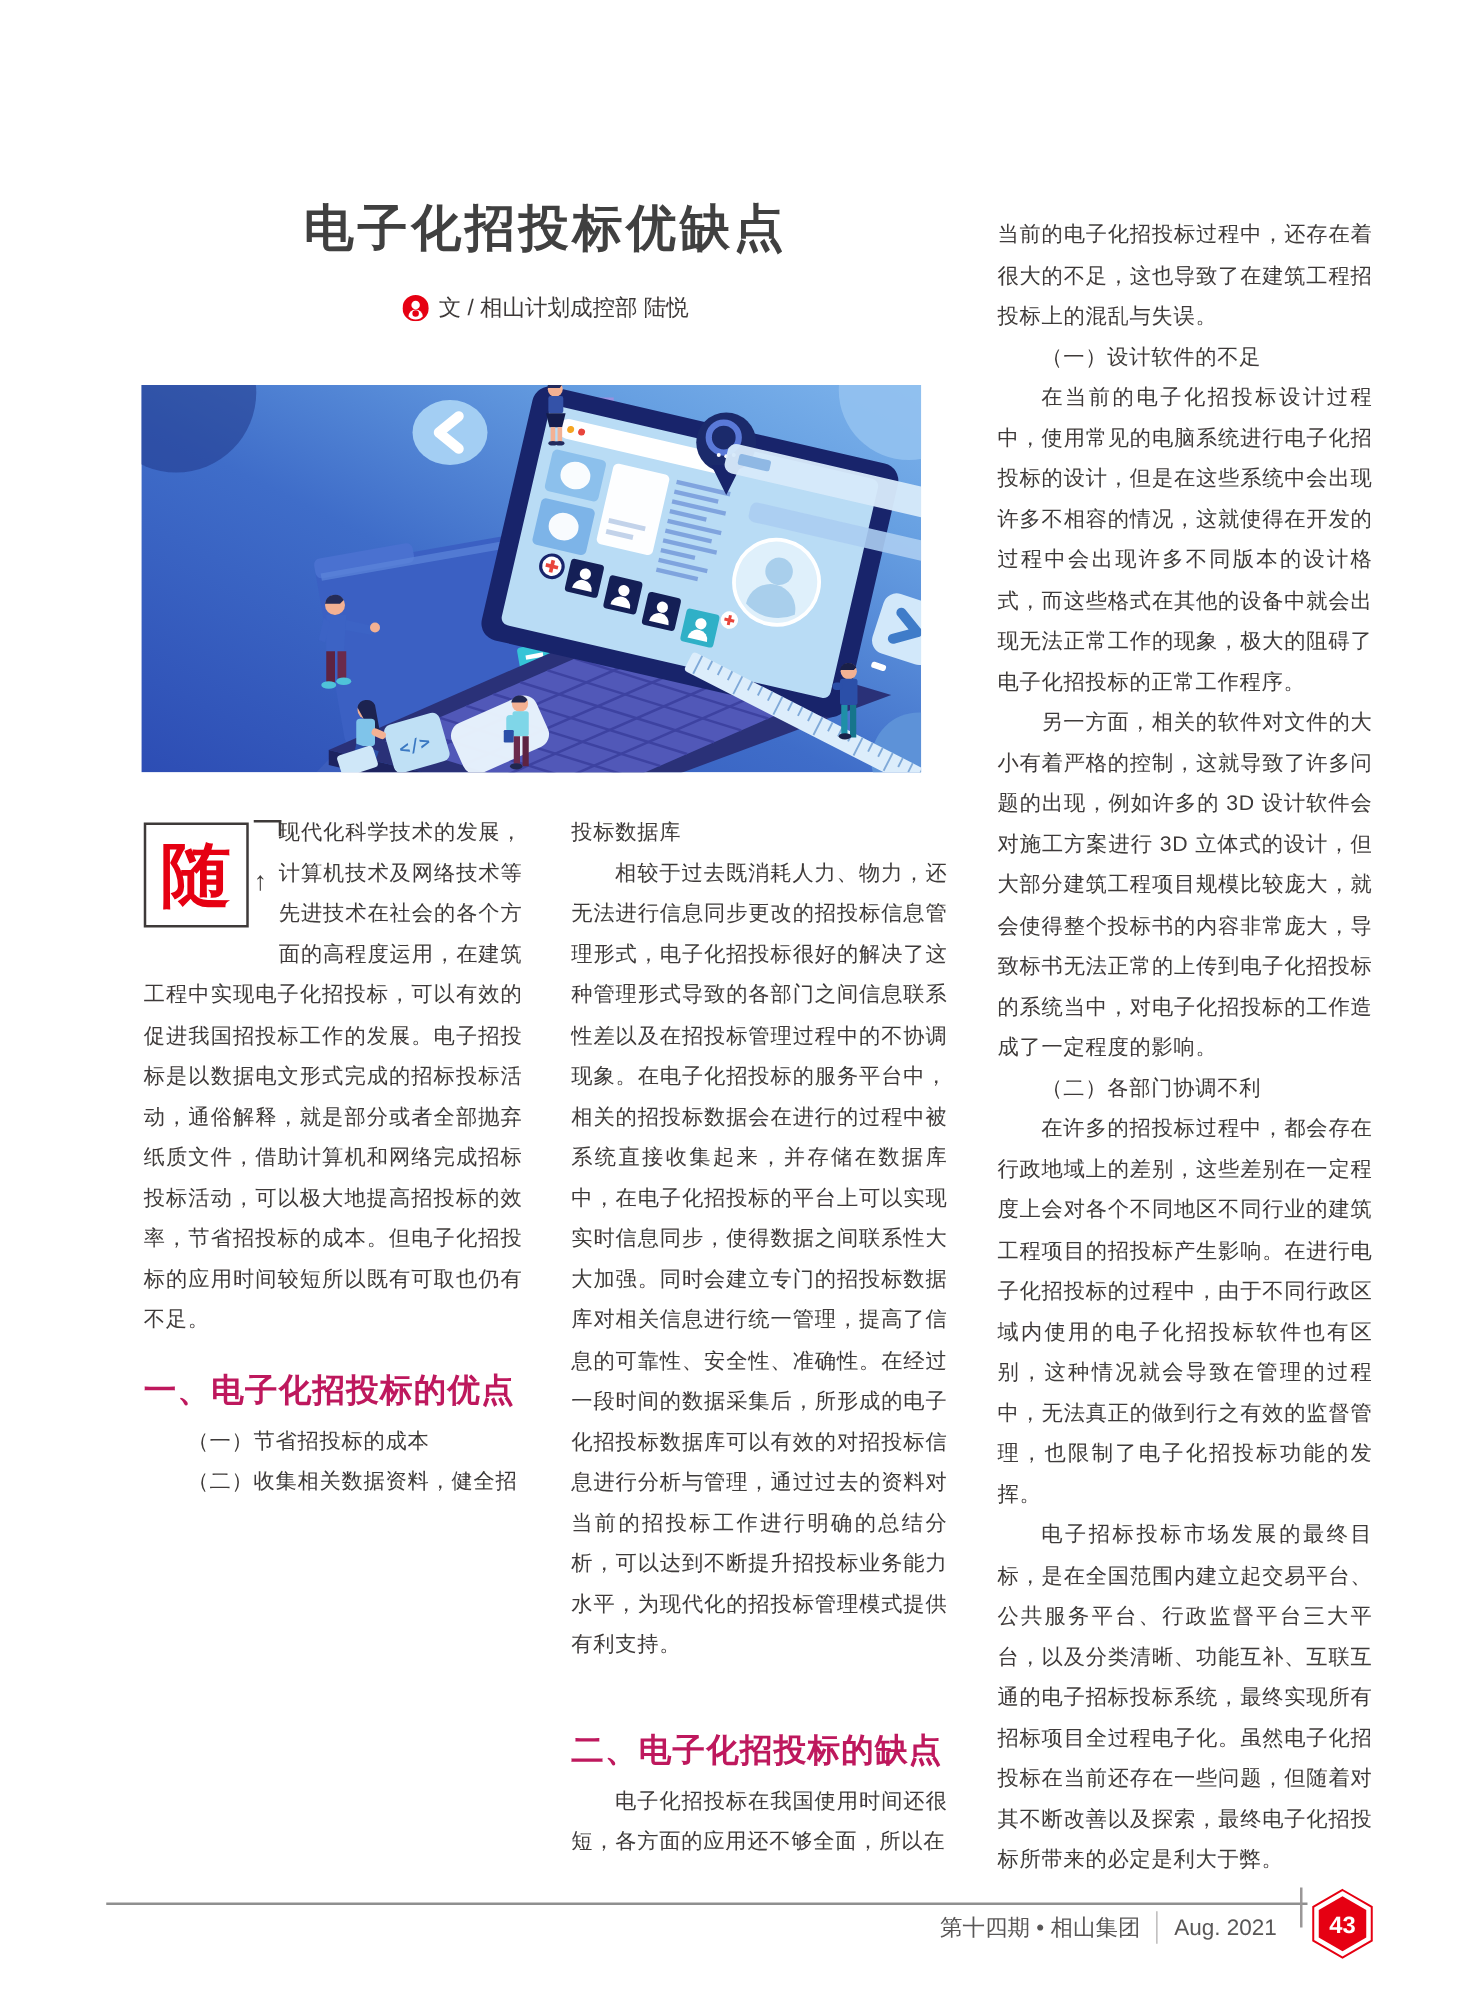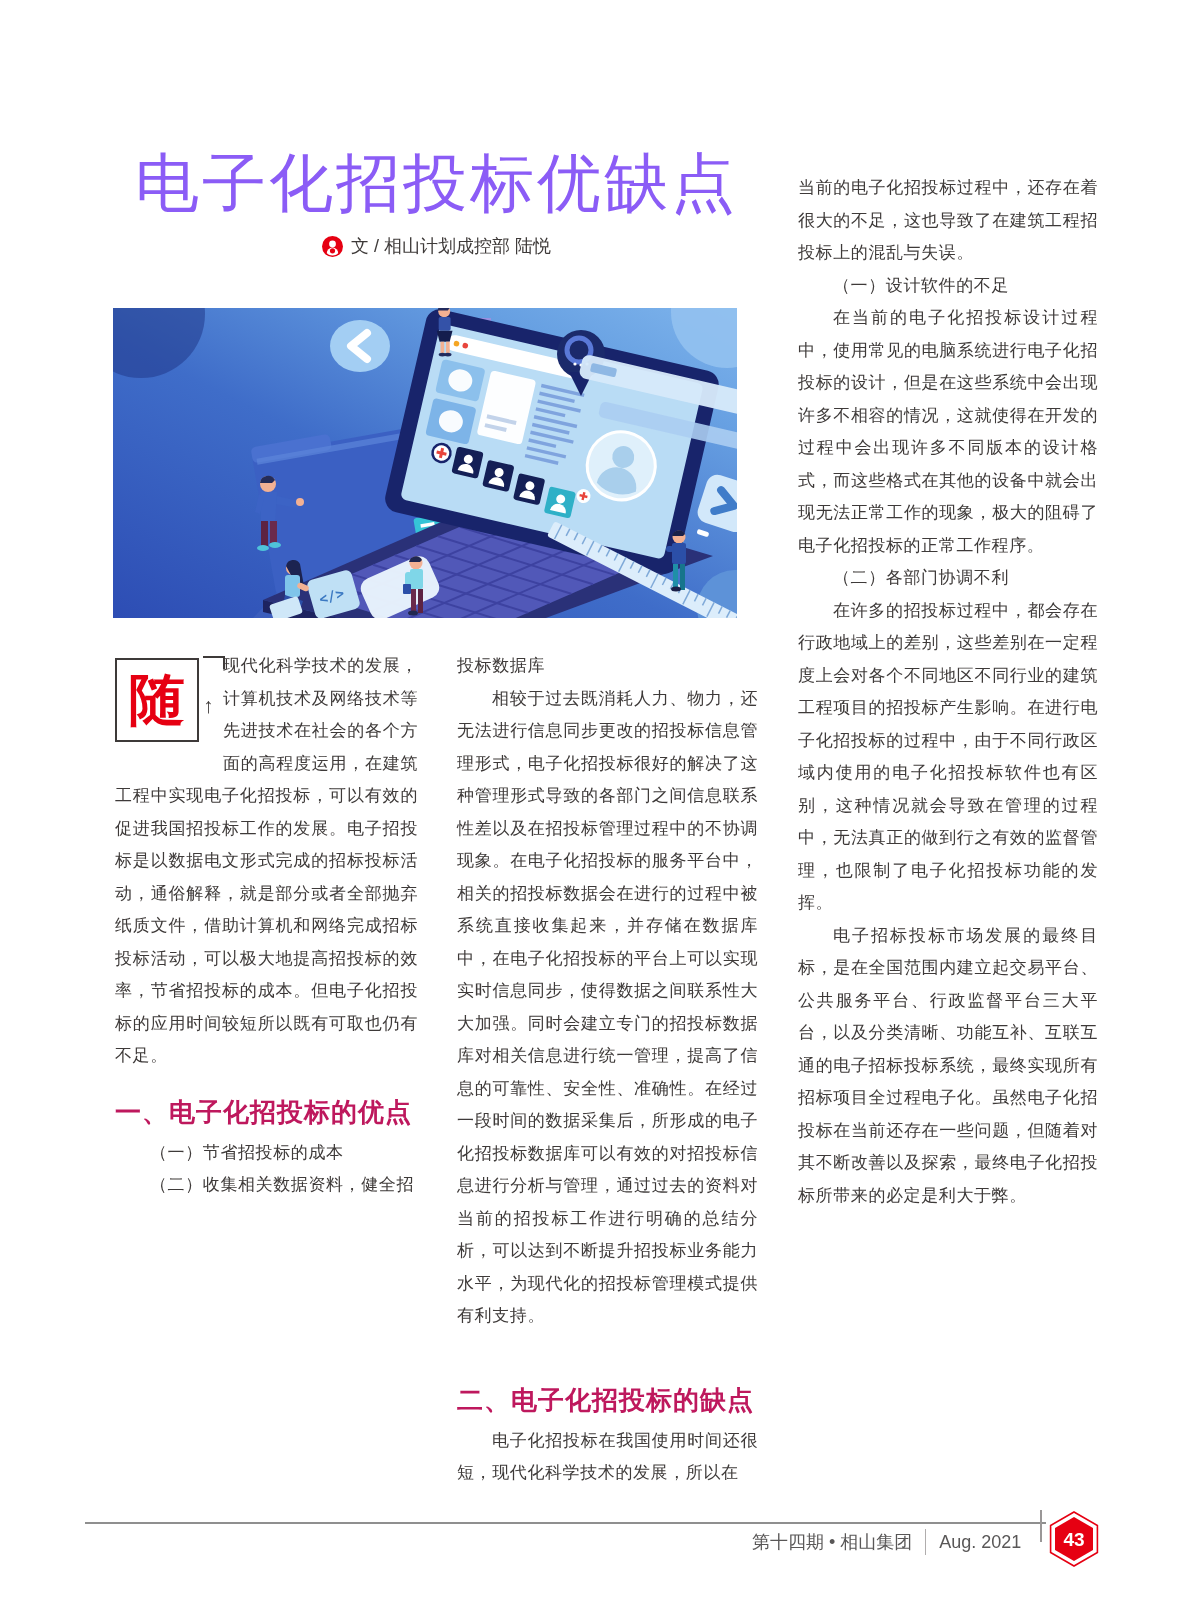--- a/index.html
+++ b/index.html
@@ -2,21 +2,21 @@
 <html lang="zh"><head>
 <meta charset="utf-8">
 <style>
   html,body{margin:0;padding:0;background:#ffffff;}
   #page{position:relative;width:1178px;height:1600px;background:#ffffff;overflow:hidden;
         font-family:"Liberation Sans","DejaVu Sans",sans-serif;color:#3e3a39;}
 
   
   #header{position:absolute;left:115px;top:148px;width:643px;text-align:center;}
   #article-title{margin:0;font-family:"DejaVu Serif","Liberation Serif",serif;
-                 font-size:64px;font-weight:normal;color:#8b5cf6;letter-spacing:3px;line-height:70px;}
+                 font-size:40px;font-weight:bold;color:#404040;letter-spacing:3px;line-height:70px;}
   #byline{margin-top:16px;display:flex;align-items:center;justify-content:center;gap:8px;
           font-size:18px;color:#3e3a39;}
   #byline svg{display:block;}
 
   
   #illustration{position:absolute;left:113px;top:308px;width:624px;height:310px;overflow:hidden;}
 
   
   .col{position:absolute;width:303px;}
   #col1{left:115px;top:650px;}
@@ -320,26 +320,27 @@
           <span class="up-arrow">↑</span>
         </span>现代化科学技术的发展，计算机技术及网络技术等先进技术在社会的各个方面的高程度运用，在建筑工程中实现电子化招投标，可以有效的促进我国招投标工作的发展。电子招投标是以数据电文形式完成的招标投标活动，通俗解释，就是部分或者全部抛弃纸质文件，借助计算机和网络完成招标投标活动，可以极大地提高招投标的效率，节省招投标的成本。但电子化招投标的应用时间较短所以既有可取也仍有不足。</p>
       <h2 class="sec-heading">一、电子化招投标的优点</h2>
       <p class="indent">（一）节省招投标的成本</p>
       <p class="indent">（二）收集相关数据资料，健全招</p>
     </div>
   <div id="col2" class="col">
       <p class="">投标数据库</p>
       <p class="indent">相较于过去既消耗人力、物力，还无法进行信息同步更改的招投标信息管理形式，电子化招投标很好的解决了这种管理形式导致的各部门之间信息联系性差以及在招投标管理过程中的不协调现象。在电子化招投标的服务平台中，相关的招投标数据会在进行的过程中被系统直接收集起来，并存储在数据库中，在电子化招投标的平台上可以实现实时信息同步，使得数据之间联系性大大加强。同时会建立专门的招投标数据库对相关信息进行统一管理，提高了信息的可靠性、安全性、准确性。在经过一段时间的数据采集后，所形成的电子化招投标数据库可以有效的对招投标信息进行分析与管理，通过过去的资料对当前的招投标工作进行明确的总结分析，可以达到不断提升招投标业务能力水平，为现代化的招投标管理模式提供有利支持。</p>
       <h2 class="sec-heading big-gap">二、电子化招投标的缺点</h2>
-      <p class="indent">电子化招投标在我国使用时间还很短，现代化科学技术的发展，所以在</p>
+      <p class="indent">电子化招投标在我国使用时间还很短，各方面的应用还不够全面，所以在</p>
     </div>
   <div id="col3" class="col">
       <p class="">当前的电子化招投标过程中，还存在着很大的不足，这也导致了在建筑工程招投标上的混乱与失误。</p>
       <p class="indent">（一）设计软件的不足</p>
       <p class="indent">在当前的电子化招投标设计过程中，使用常见的电脑系统进行电子化招投标的设计，但是在这些系统中会出现许多不相容的情况，这就使得在开发的过程中会出现许多不同版本的设计格式，而这些格式在其他的设备中就会出现无法正常工作的现象，极大的阻碍了电子化招投标的正常工作程序。</p>
+      <p class="indent">另一方面，相关的软件对文件的大小有着严格的控制，这就导致了许多问题的出现，例如许多的 3D 设计软件会对施工方案进行 3D 立体式的设计，但大部分建筑工程项目规模比较庞大，就会使得整个投标书的内容非常庞大，导致标书无法正常的上传到电子化招投标的系统当中，对电子化招投标的工作造成了一定程度的影响。</p>
       <p class="indent">（二）各部门协调不利</p>
       <p class="indent">在许多的招投标过程中，都会存在行政地域上的差别，这些差别在一定程度上会对各个不同地区不同行业的建筑工程项目的招投标产生影响。在进行电子化招投标的过程中，由于不同行政区域内使用的电子化招投标软件也有区别，这种情况就会导致在管理的过程中，无法真正的做到行之有效的监督管理，也限制了电子化招投标功能的发挥。</p>
       <p class="indent">电子招标投标市场发展的最终目标，是在全国范围内建立起交易平台、公共服务平台、行政监督平台三大平台，以及分类清晰、功能互补、互联互通的电子招标投标系统，最终实现所有招标项目全过程电子化。虽然电子化招投标在当前还存在一些问题，但随着对其不断改善以及探索，最终电子化招投标所带来的必定是利大于弊。</p>
     </div>
 
   <div id="footer-rule"></div>
   <div id="footer">
     <span>第十四期 • 相山集团</span>
     <span class="fsep1"></span>
     <span>Aug. 2021</span>

